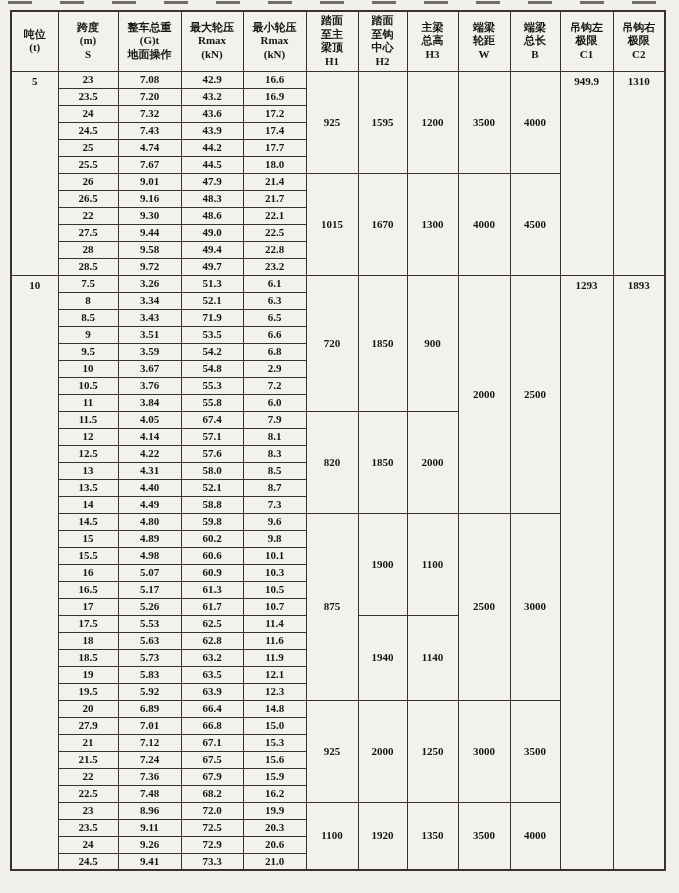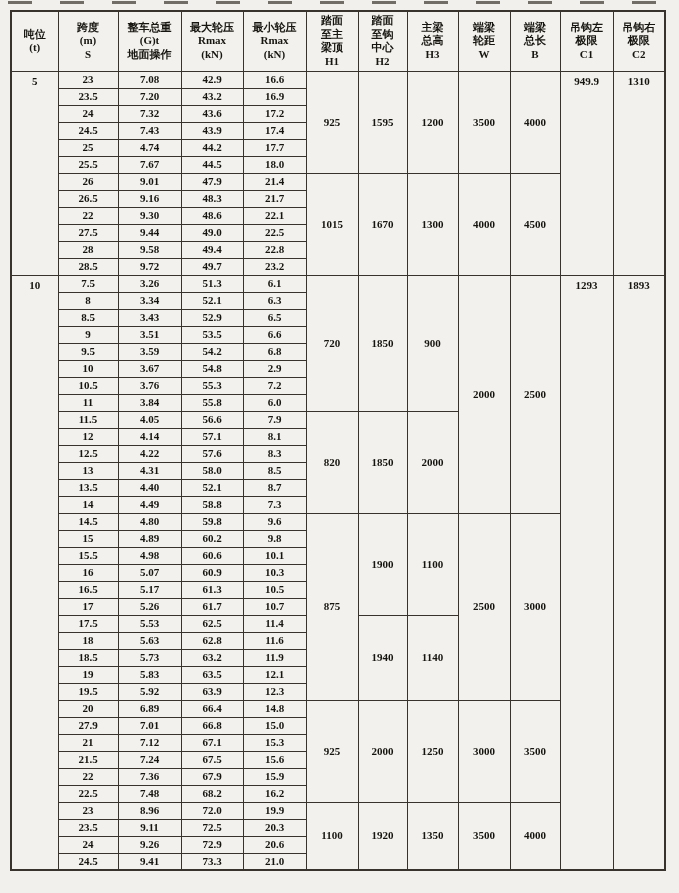--- a/index.html
+++ b/index.html
@@ -228,21 +228,21 @@
         </tr>
         <tr>
           <td>8</td>
           <td>3.34</td>
           <td>52.1</td>
           <td>6.3</td>
         </tr>
         <tr>
           <td>8.5</td>
           <td>3.43</td>
-          <td>52.9</td>
+          <td>71.9</td>
           <td>6.5</td>
         </tr>
         <tr>
           <td>9</td>
           <td>3.51</td>
           <td>53.5</td>
           <td>6.6</td>
         </tr>
         <tr>
           <td>9.5</td>
@@ -264,21 +264,21 @@
         </tr>
         <tr>
           <td>11</td>
           <td>3.84</td>
           <td>55.8</td>
           <td>6.0</td>
         </tr>
         <tr>
           <td>11.5</td>
           <td>4.05</td>
-          <td>56.6</td>
+          <td>67.4</td>
           <td>7.9</td>
           <td rowspan="6">820</td>
           <td rowspan="6">1850</td>
           <td rowspan="6">2000</td>
         </tr>
         <tr>
           <td>12</td>
           <td>4.14</td>
           <td>57.1</td>
           <td>8.1</td>

